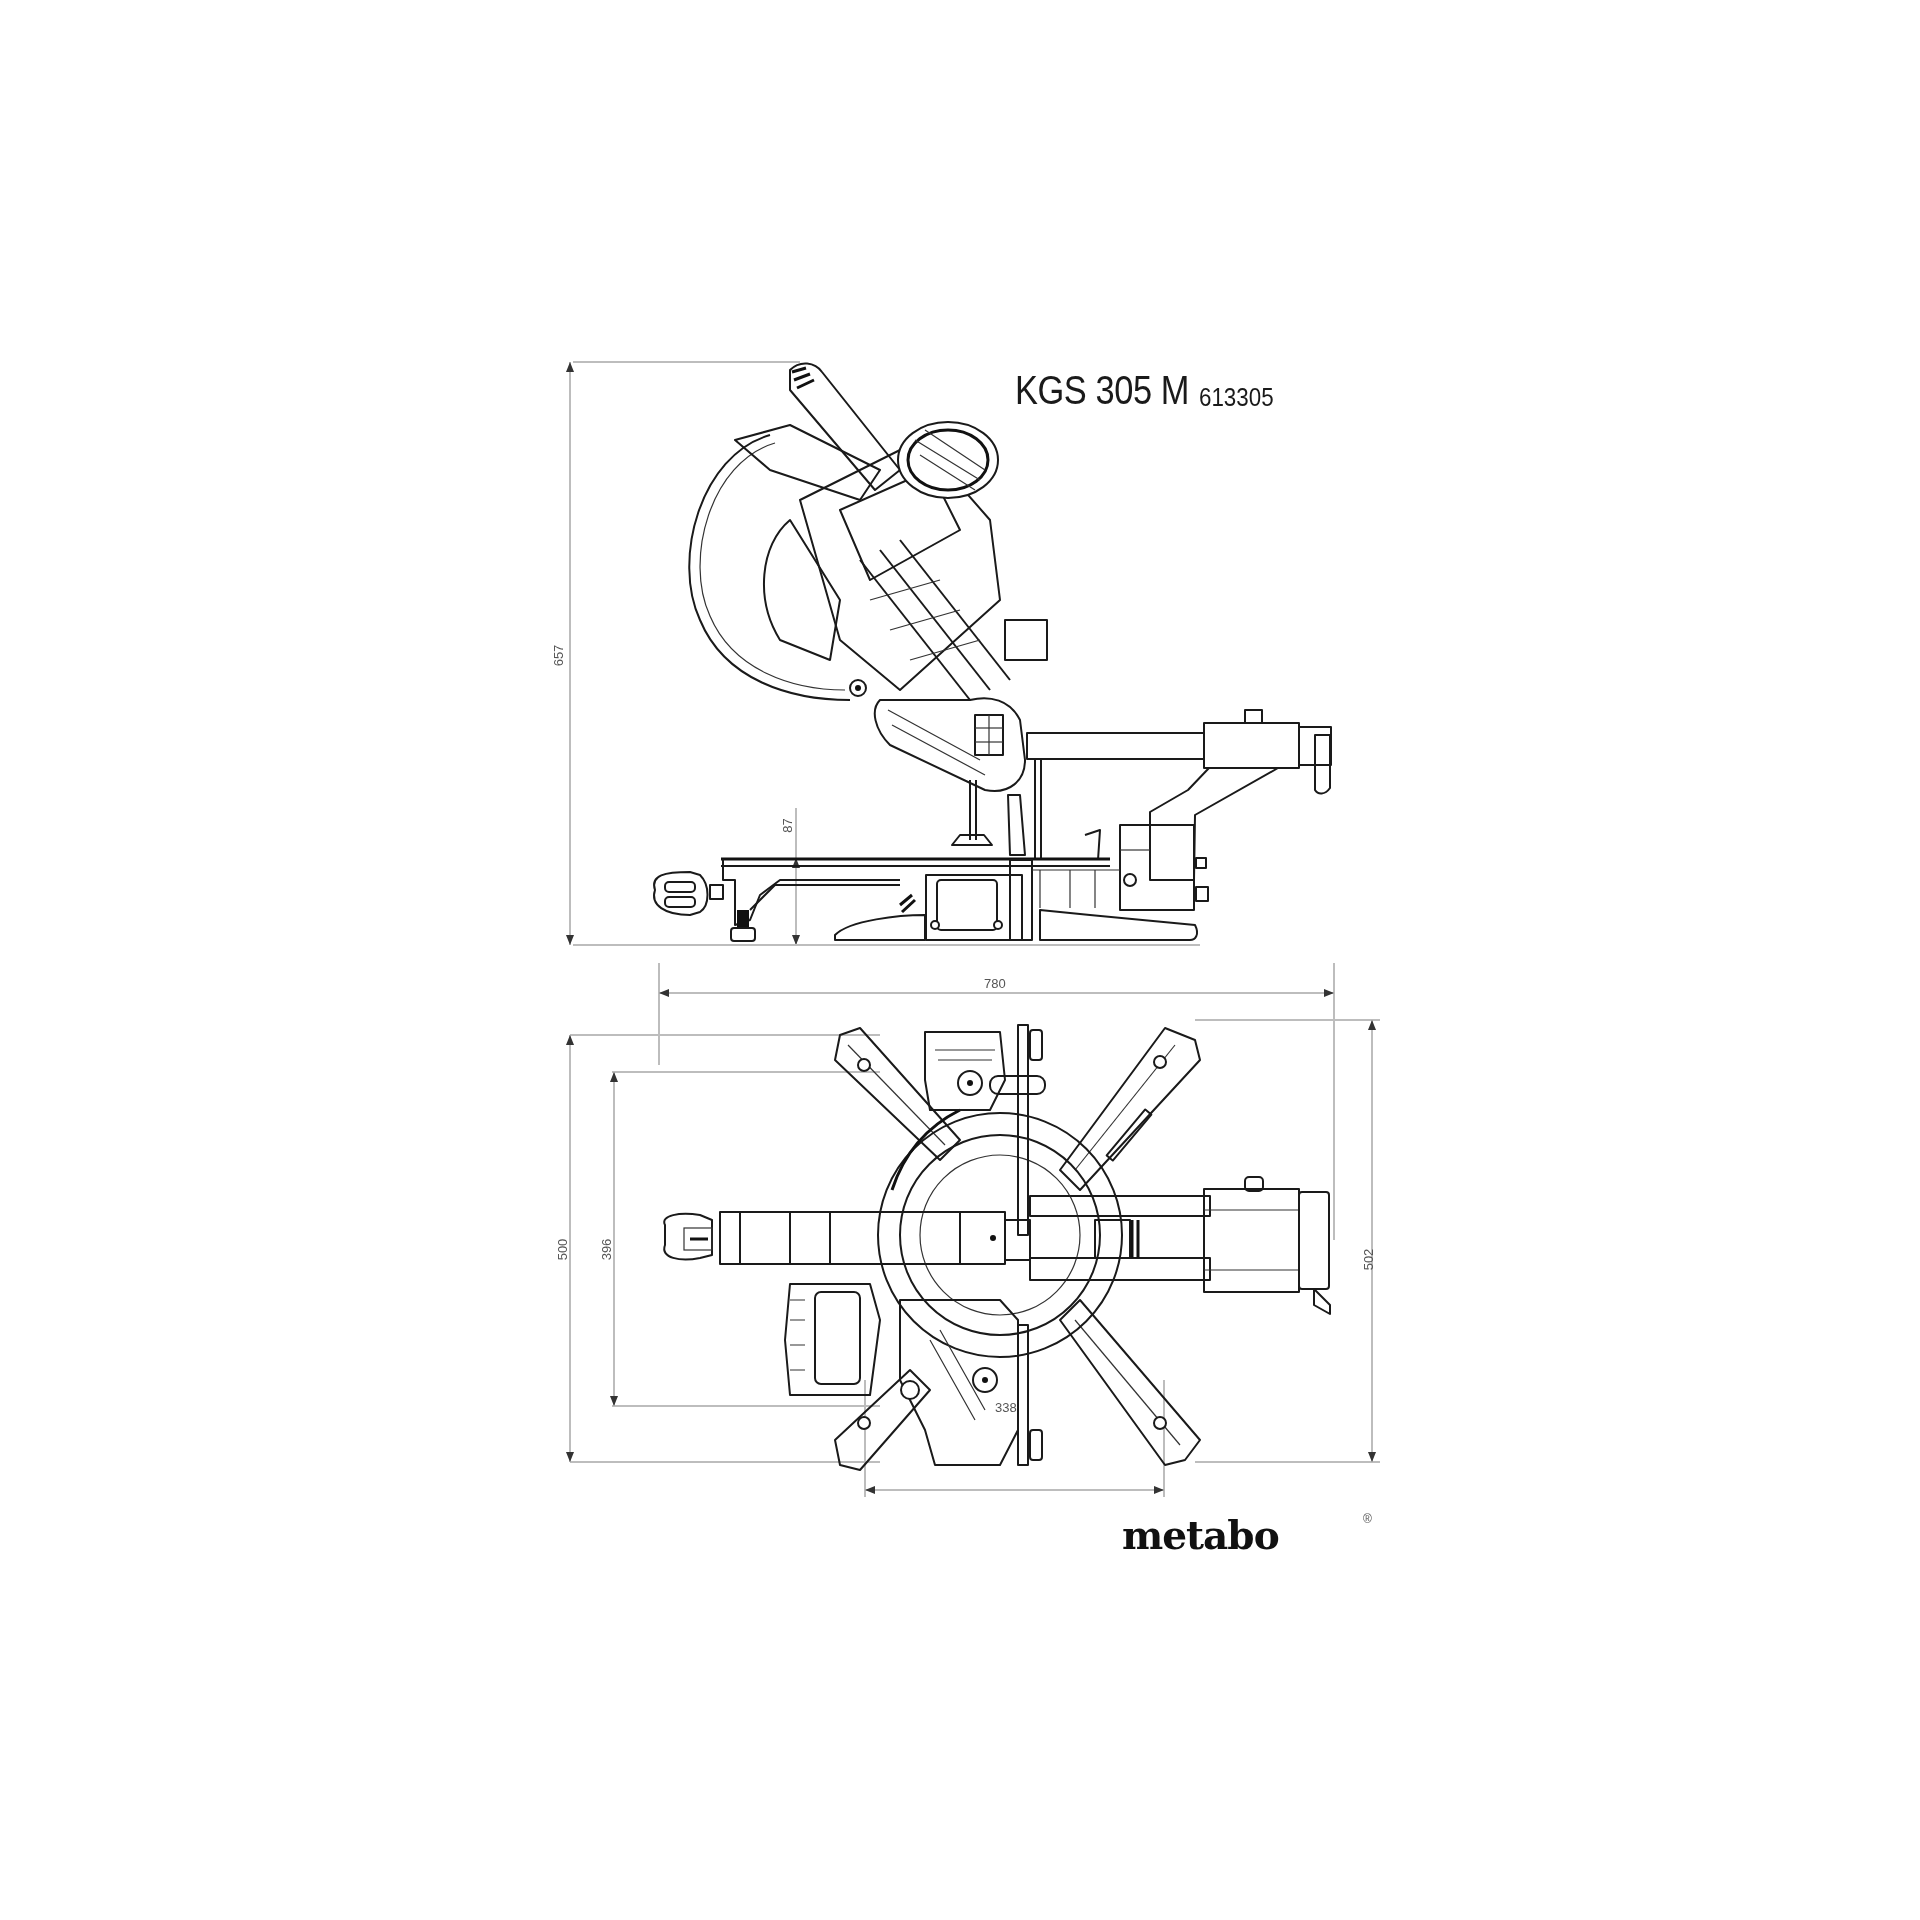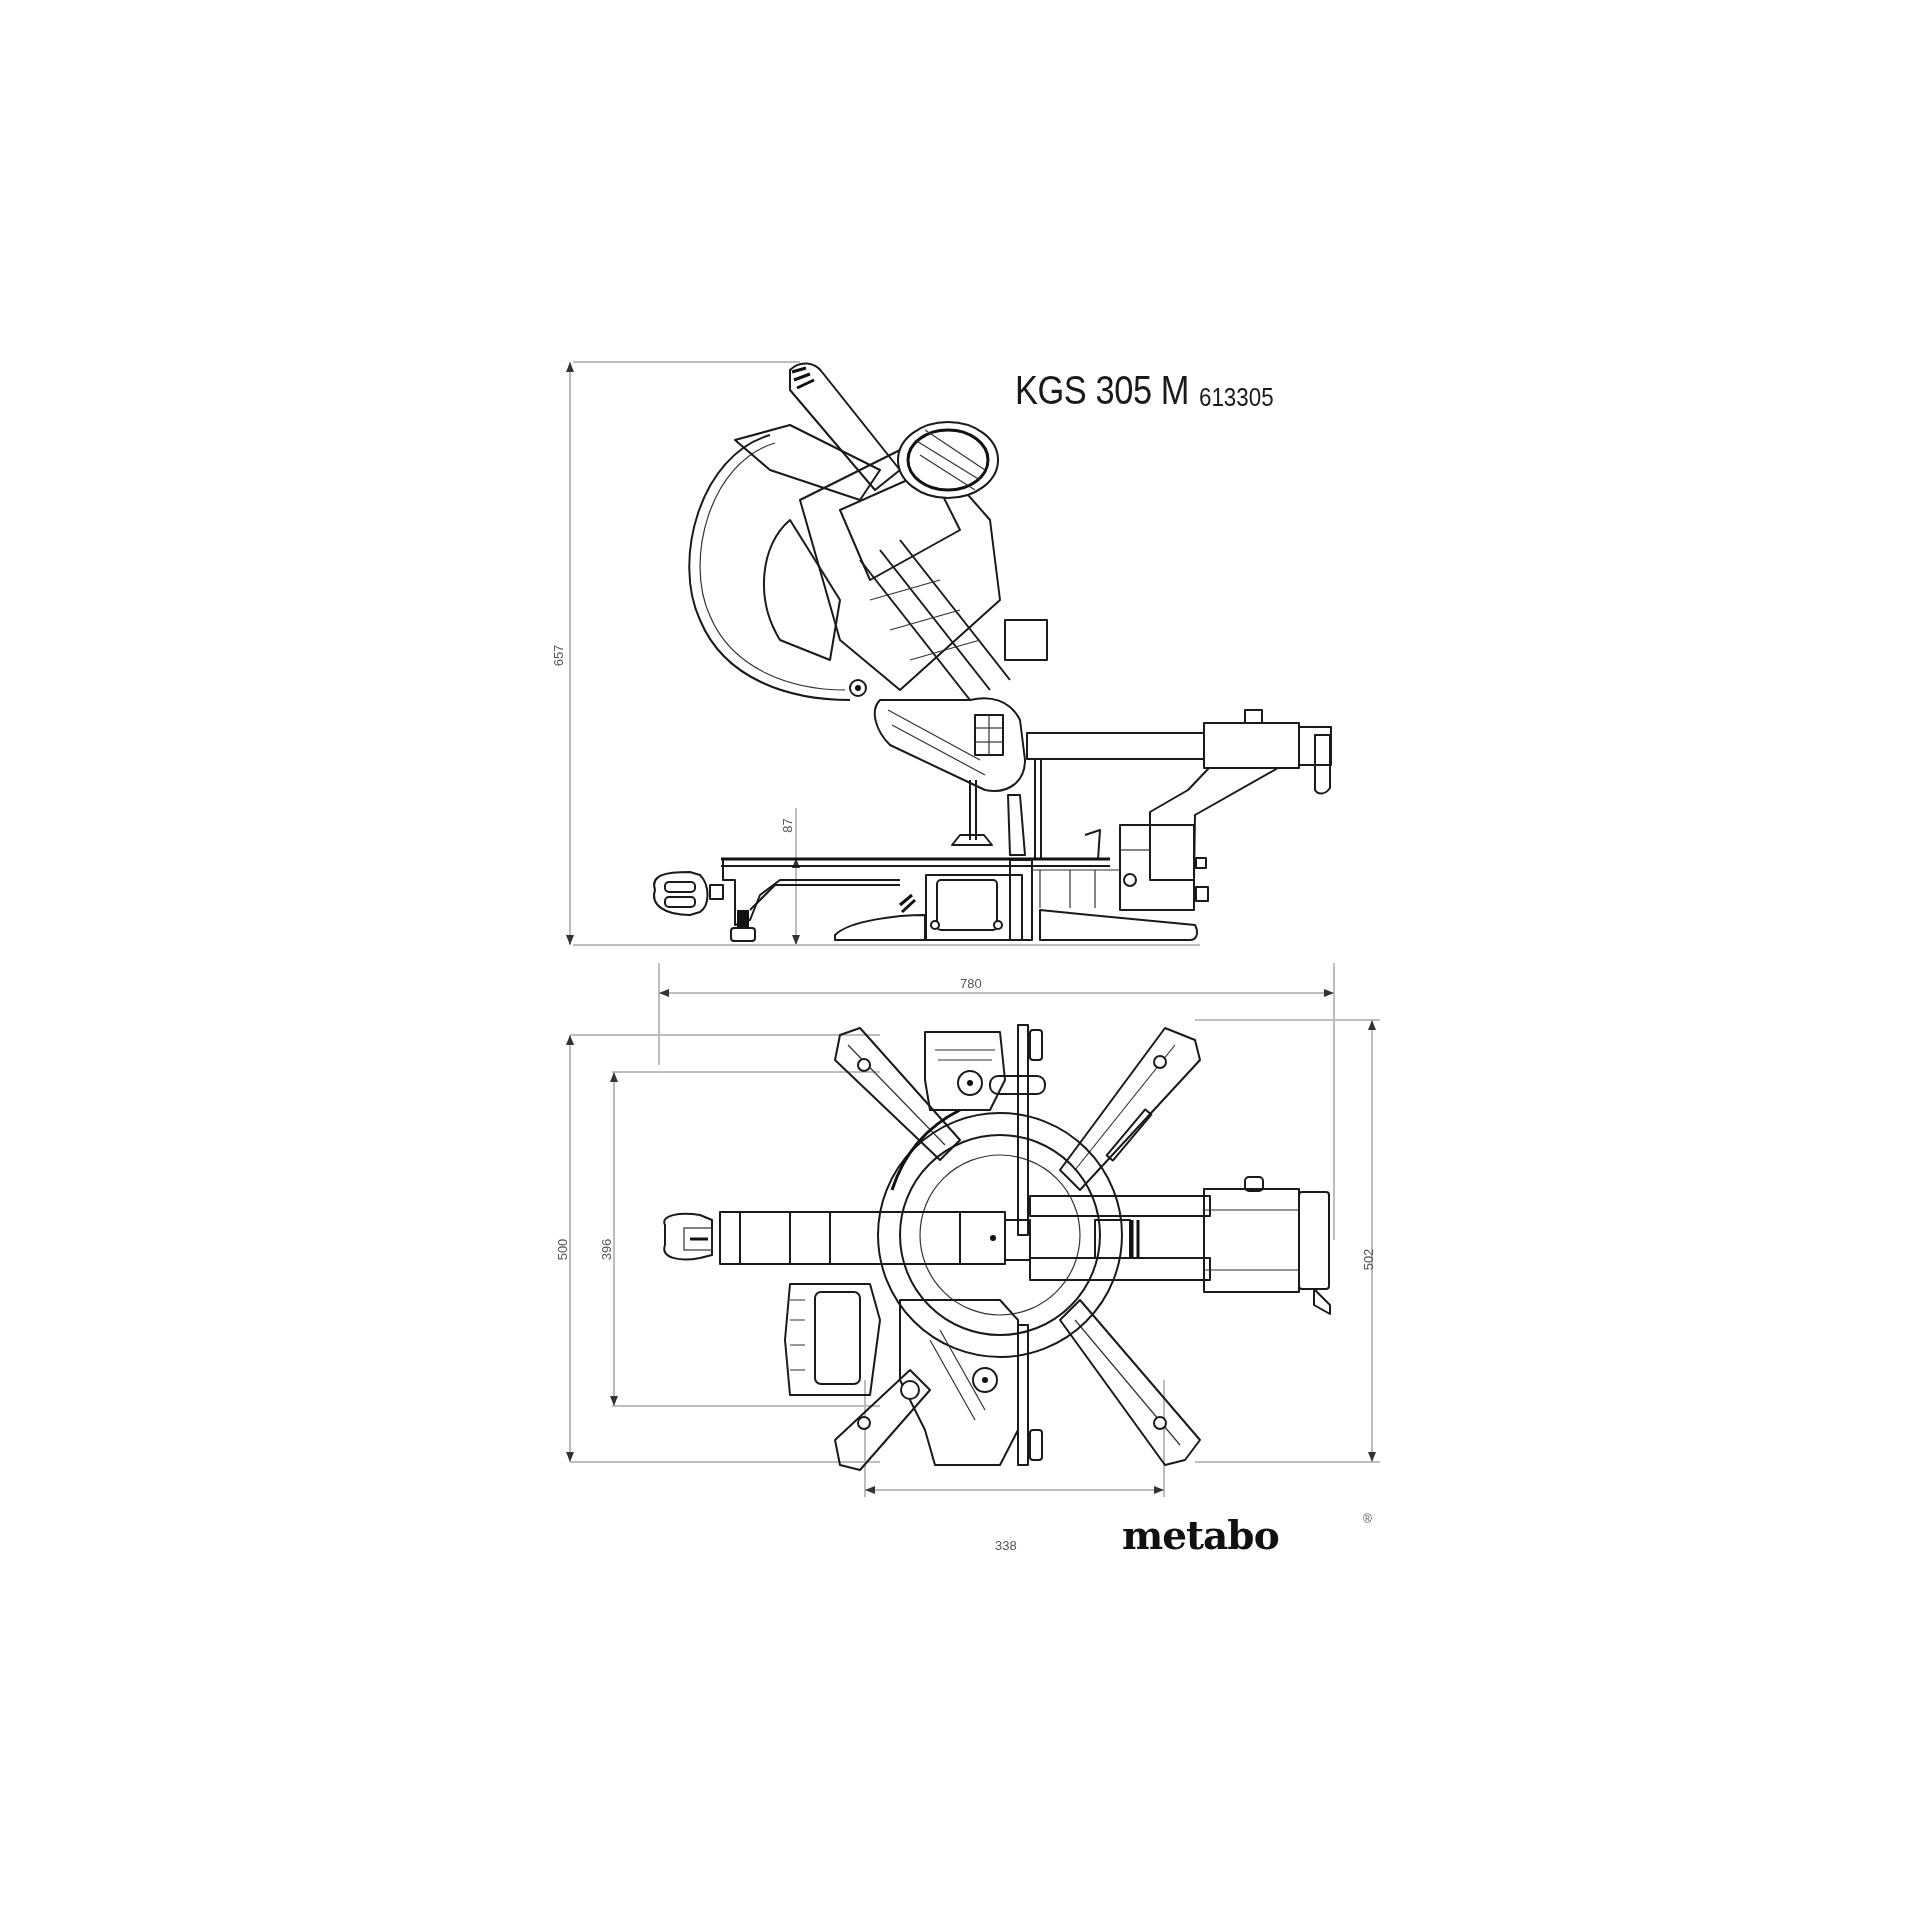--- a/index.html
+++ b/index.html
@@ -231,20 +231,20 @@
   </g>
 
 </svg>
 
 <div class="title">KGS 305 M</div>
 <div class="article">613305</div>
 
 <div class="dim v" style="left:548px; top:648px;">657</div>
 <div class="dim v" style="left:780px; top:818px;">87</div>
 
-<div class="dim" style="left:960px; top:976px;">780</div>
+<div class="dim" style="left:984px; top:976px;">780</div>
 <div class="dim v" style="left:552px; top:1242px;">500</div>
 <div class="dim v" style="left:596px; top:1242px;">396</div>
 <div class="dim v" style="left:1358px; top:1252px;">502</div>
-<div class="dim" style="left:995px; top:1538px;">338</div>
+<div class="dim" style="left:995px; top:1400px;">338</div>
 
 <div class="logo">metabo</div>
 <div class="reg">®</div>
 
 </body></html>

